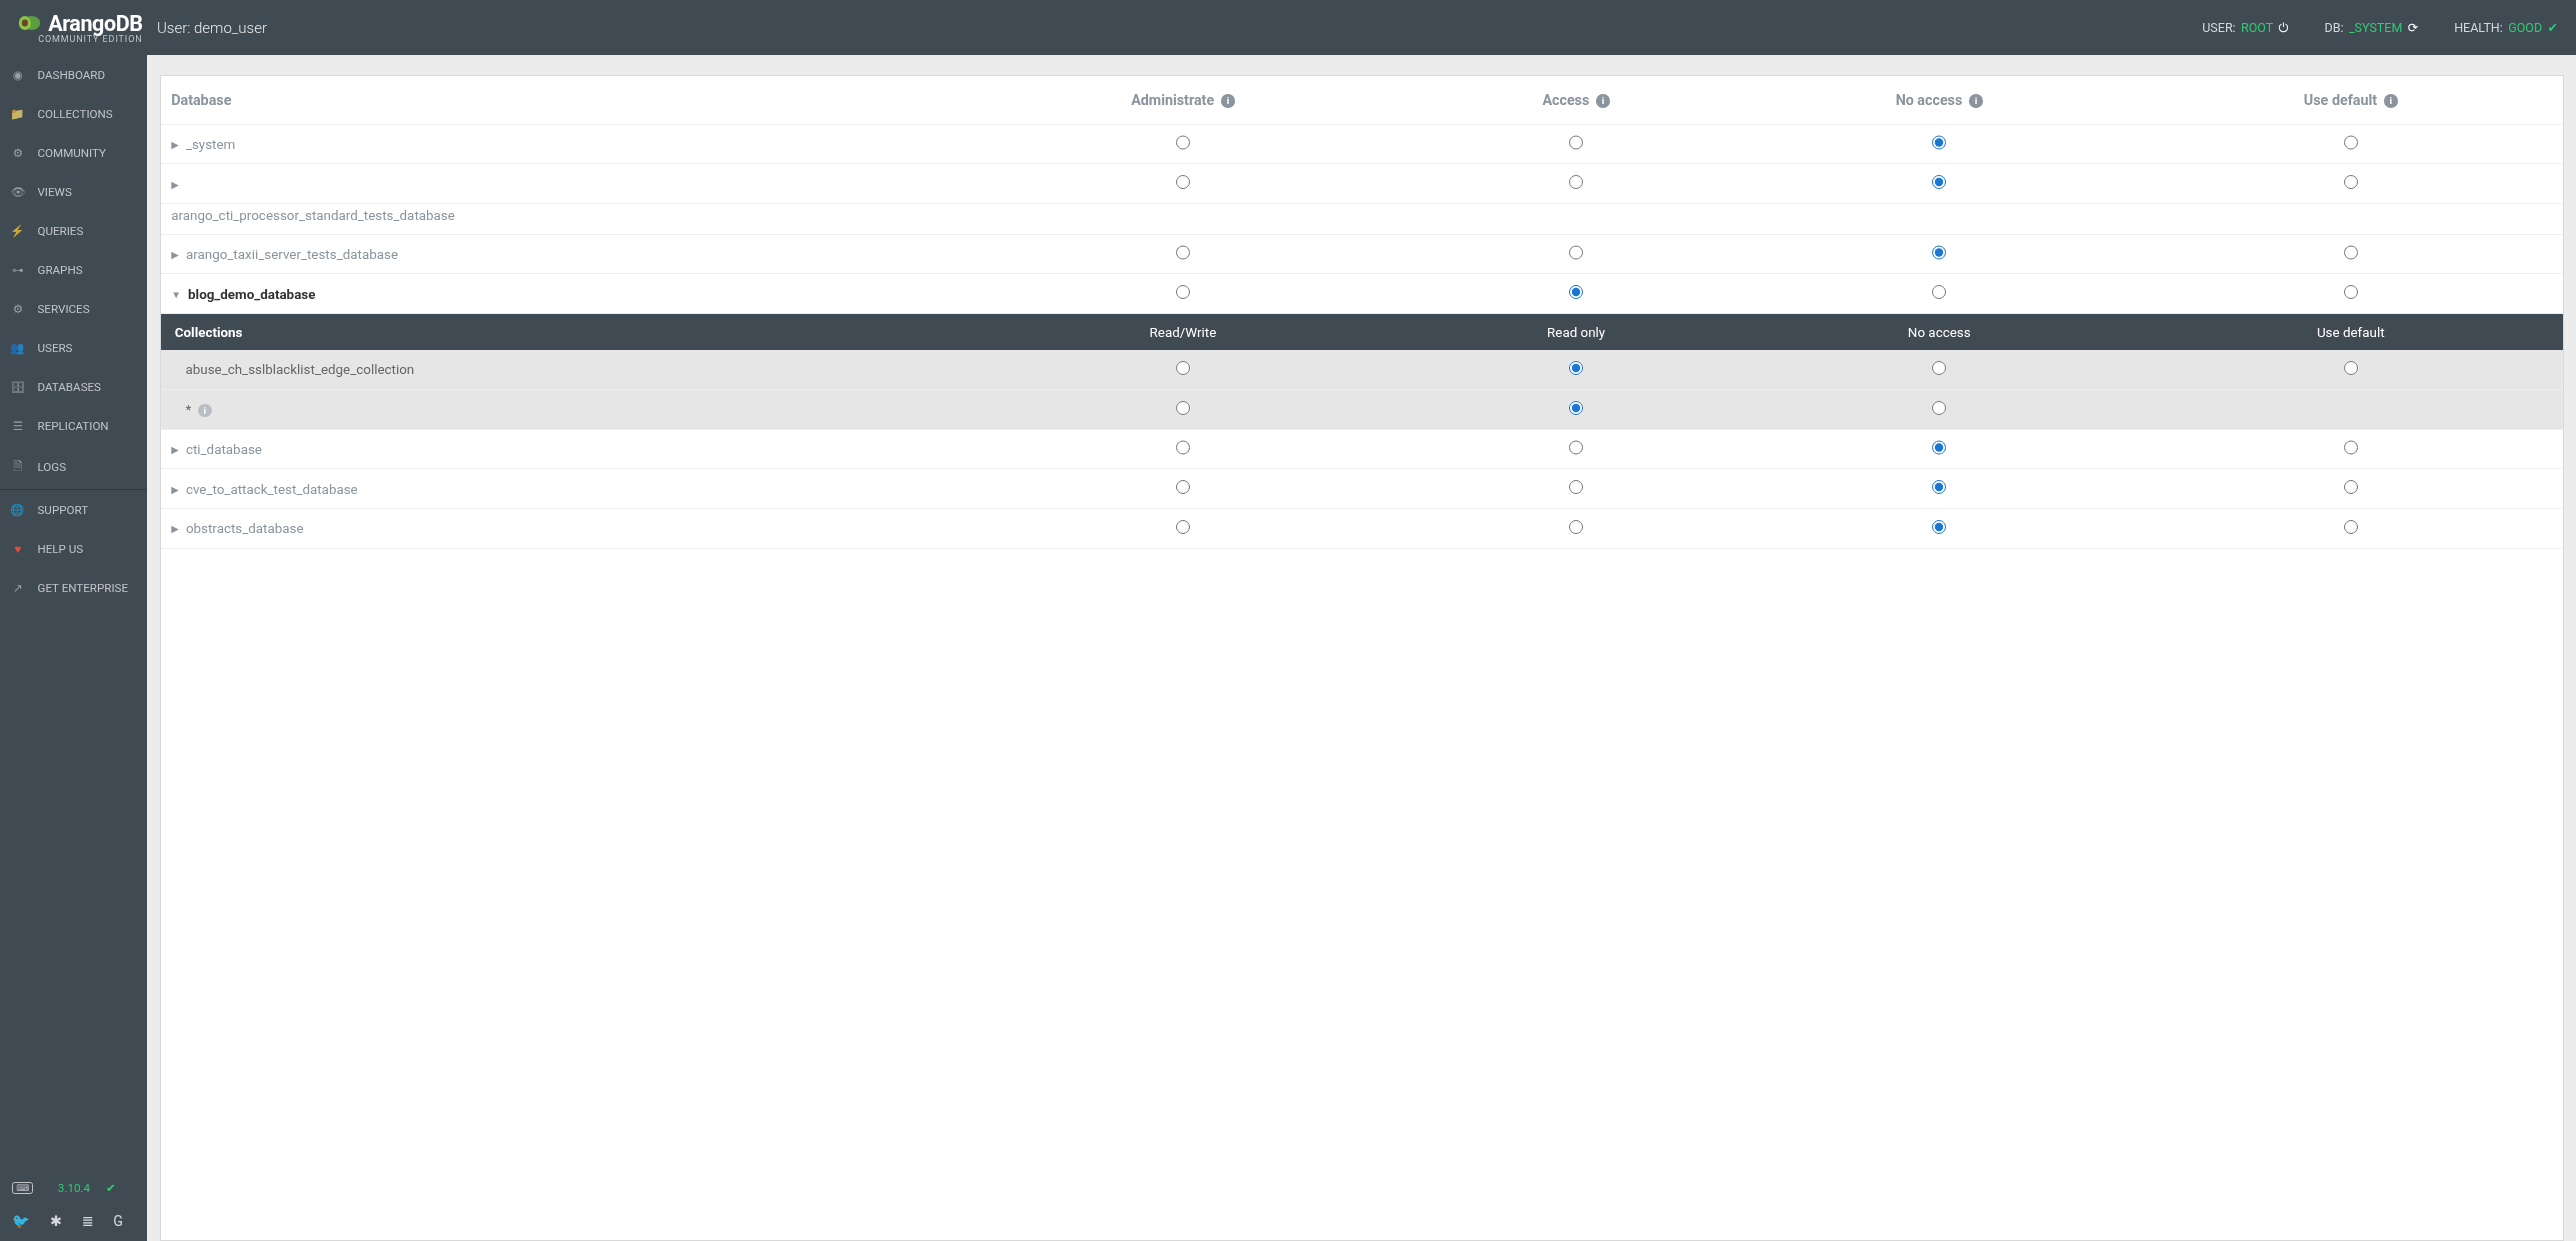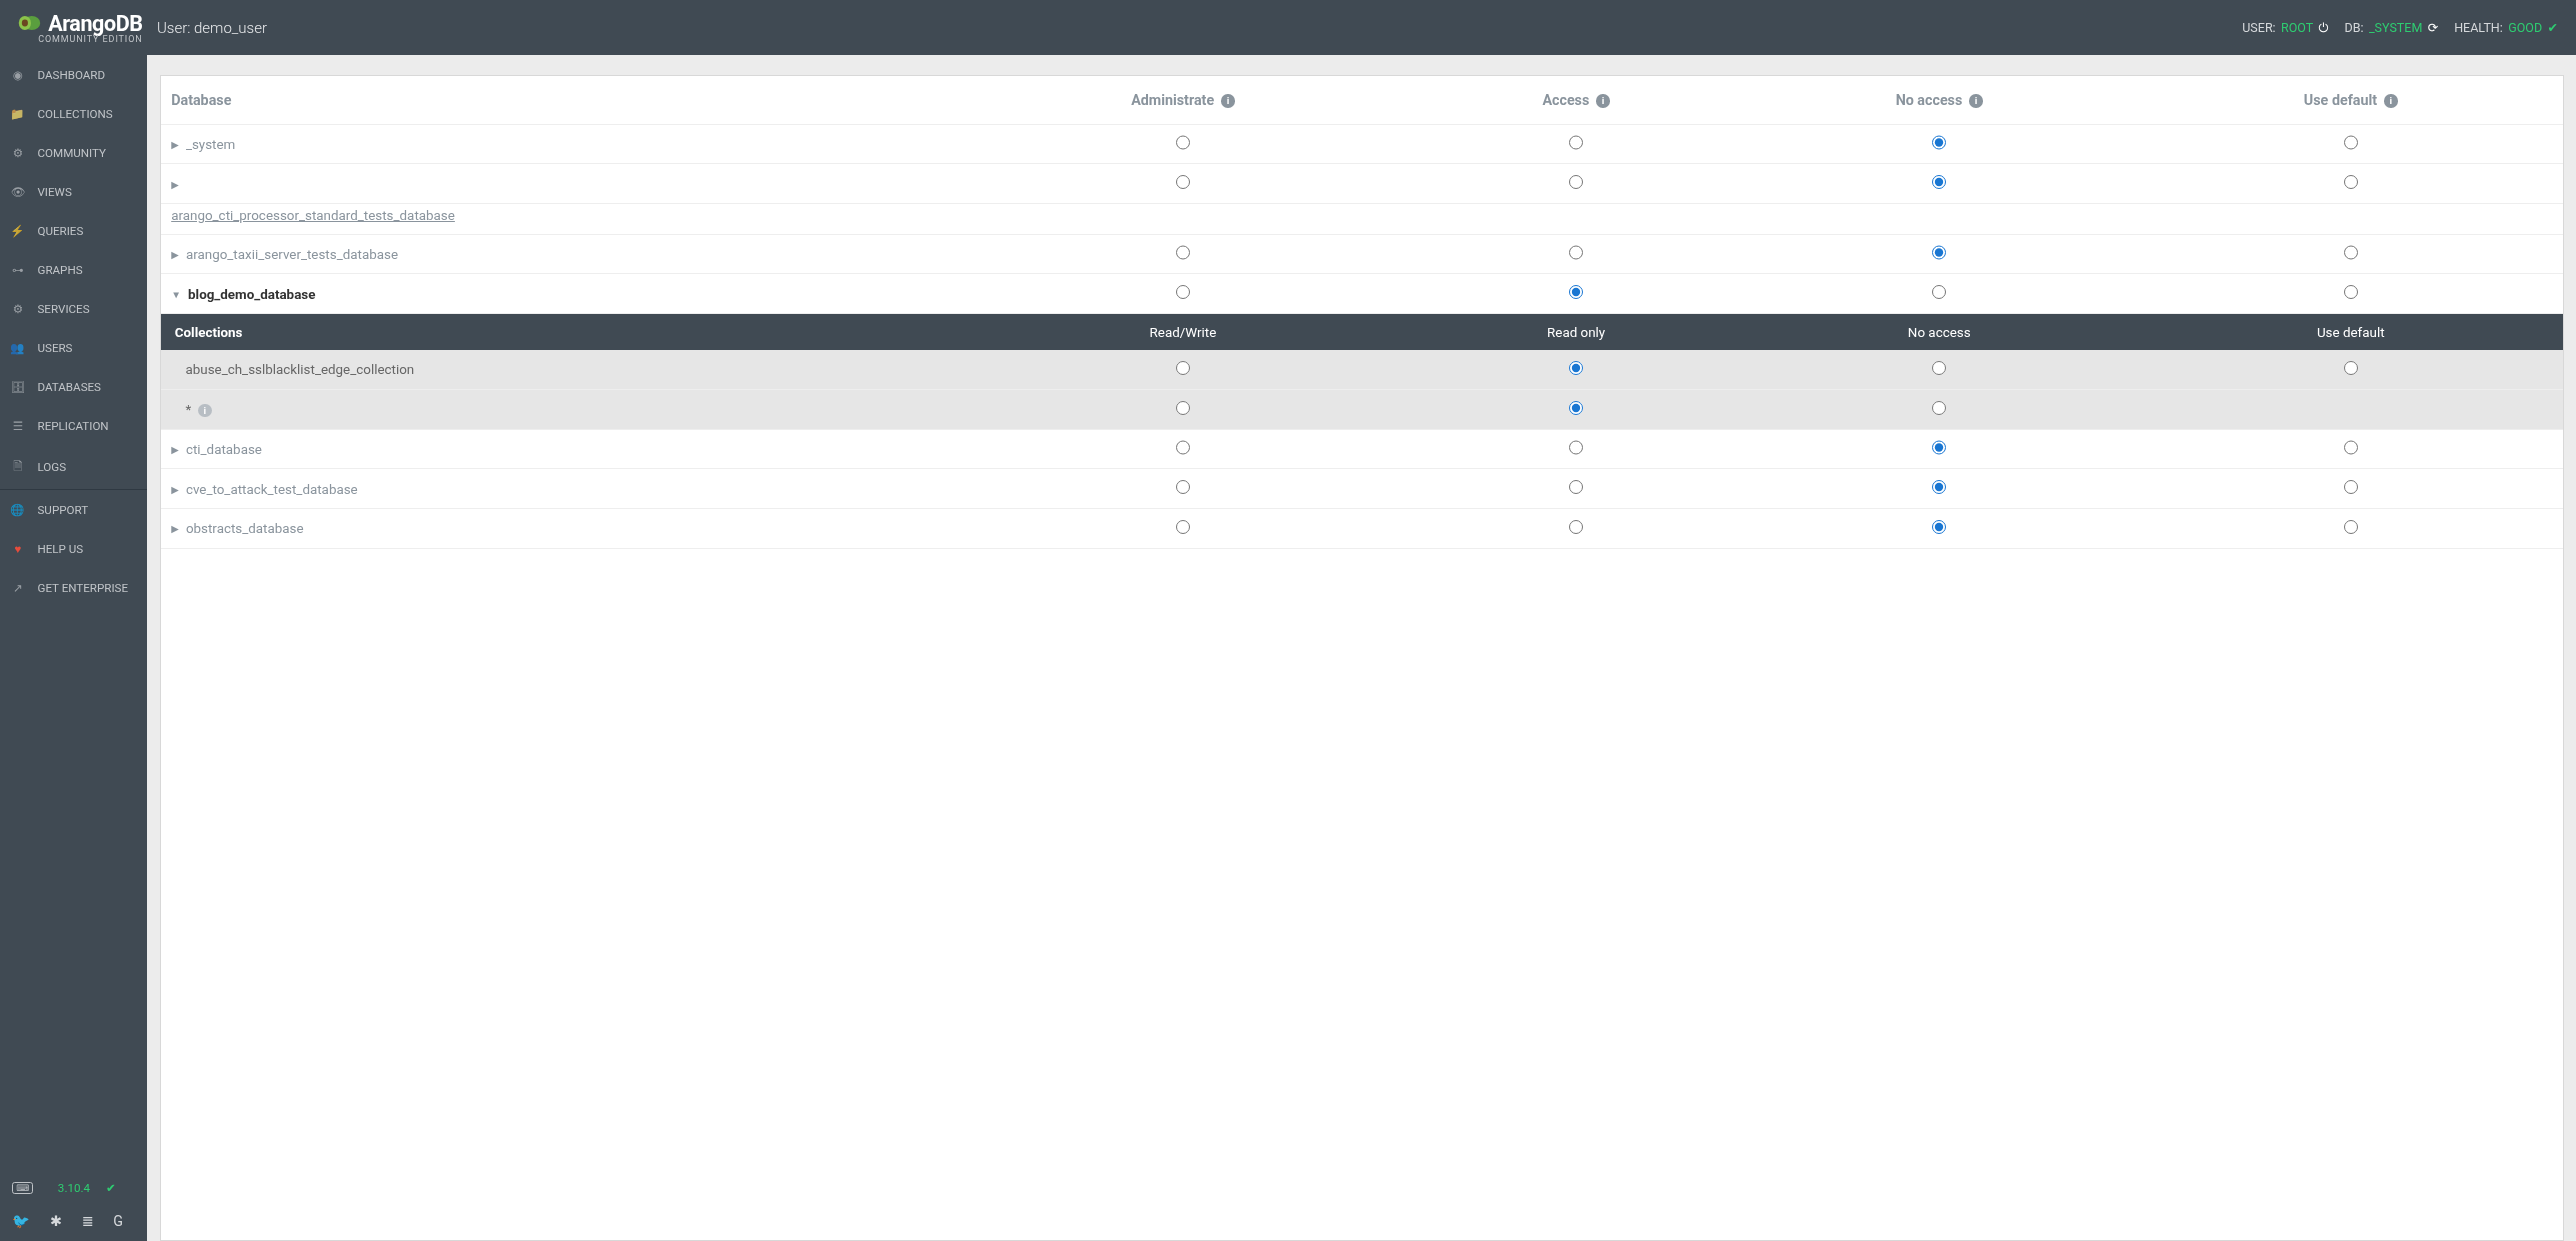--- a/index.html
+++ b/index.html
@@ -11,21 +11,21 @@
   display: flex;
   align-items: center;
   padding: 0 18px;
   color: #fff;
 }
 .logo-group { display: flex; flex-direction: column; margin-right: 14.3px; }
 .logo-row { display: flex; align-items: center; gap: 7.2px; justify-content: flex-end; }
 .logo-text { font-size: 21.5px; font-weight: 700; letter-spacing: -0.4px; }
 .logo-edition { font-size: 9px; color: #c0c4c8; letter-spacing: 0.9px; text-align: right; margin-top: -1.8px; }
 .page-title { font-size: 15px; font-weight: 300; color: #e8eaec; }
-.topbar-right { margin-left: auto; display: flex; gap: 16px; align-items: center; font-size: 12.5px; }
+.topbar-right { margin-left: auto; display: flex; gap: 36px; align-items: center; font-size: 12.5px; }
 .tb-label { color: #d5d8db; }
 .tb-value-green { color: #2ecc71; }
 .tb-item { display: flex; align-items: center; gap: 5.4px; }
 
 .layout { display: flex; height: calc(100vh - 55px); }
 
 .sidebar {
   width: 147px;
   background: #404a53;
   display: flex;
@@ -254,21 +254,21 @@
               <tr>
                 <td><span class="db-name">
                     <span class="caret">▶</span>
                   </span></td>
                 <td class="center"><input type="radio" name="r1" style=""></td>
                 <td class="center"><input type="radio" name="r1" style=""></td>
                 <td class="center"><input type="radio" name="r1" checked="" style=""></td>
                 <td class="center"><input type="radio" name="r1" style=""></td>
               </tr>
               <tr>
-                <td colspan="5" style="padding-top:4px;text-decoration:underline;">arango_cti_processor_standard_tests_database</td>
+                <td colspan="5" style="padding-top:4px;">arango_cti_processor_standard_tests_database</td>
               </tr>
               <tr>
                 <td><span class="db-name"><span class="caret">▶</span> arango_taxii_server_tests_database</span></td>
                 <td class="center"><input type="radio" name="r2" style=""></td>
                 <td class="center"><input type="radio" name="r2" style=""></td>
                 <td class="center"><input type="radio" name="r2" checked="" style=""></td>
                 <td class="center"><input type="radio" name="r2" style=""></td>
               </tr>
               <tr class="bold-row">
                 <td><span class="db-name"><span class="caret">▼</span> blog_demo_database</span></td>

